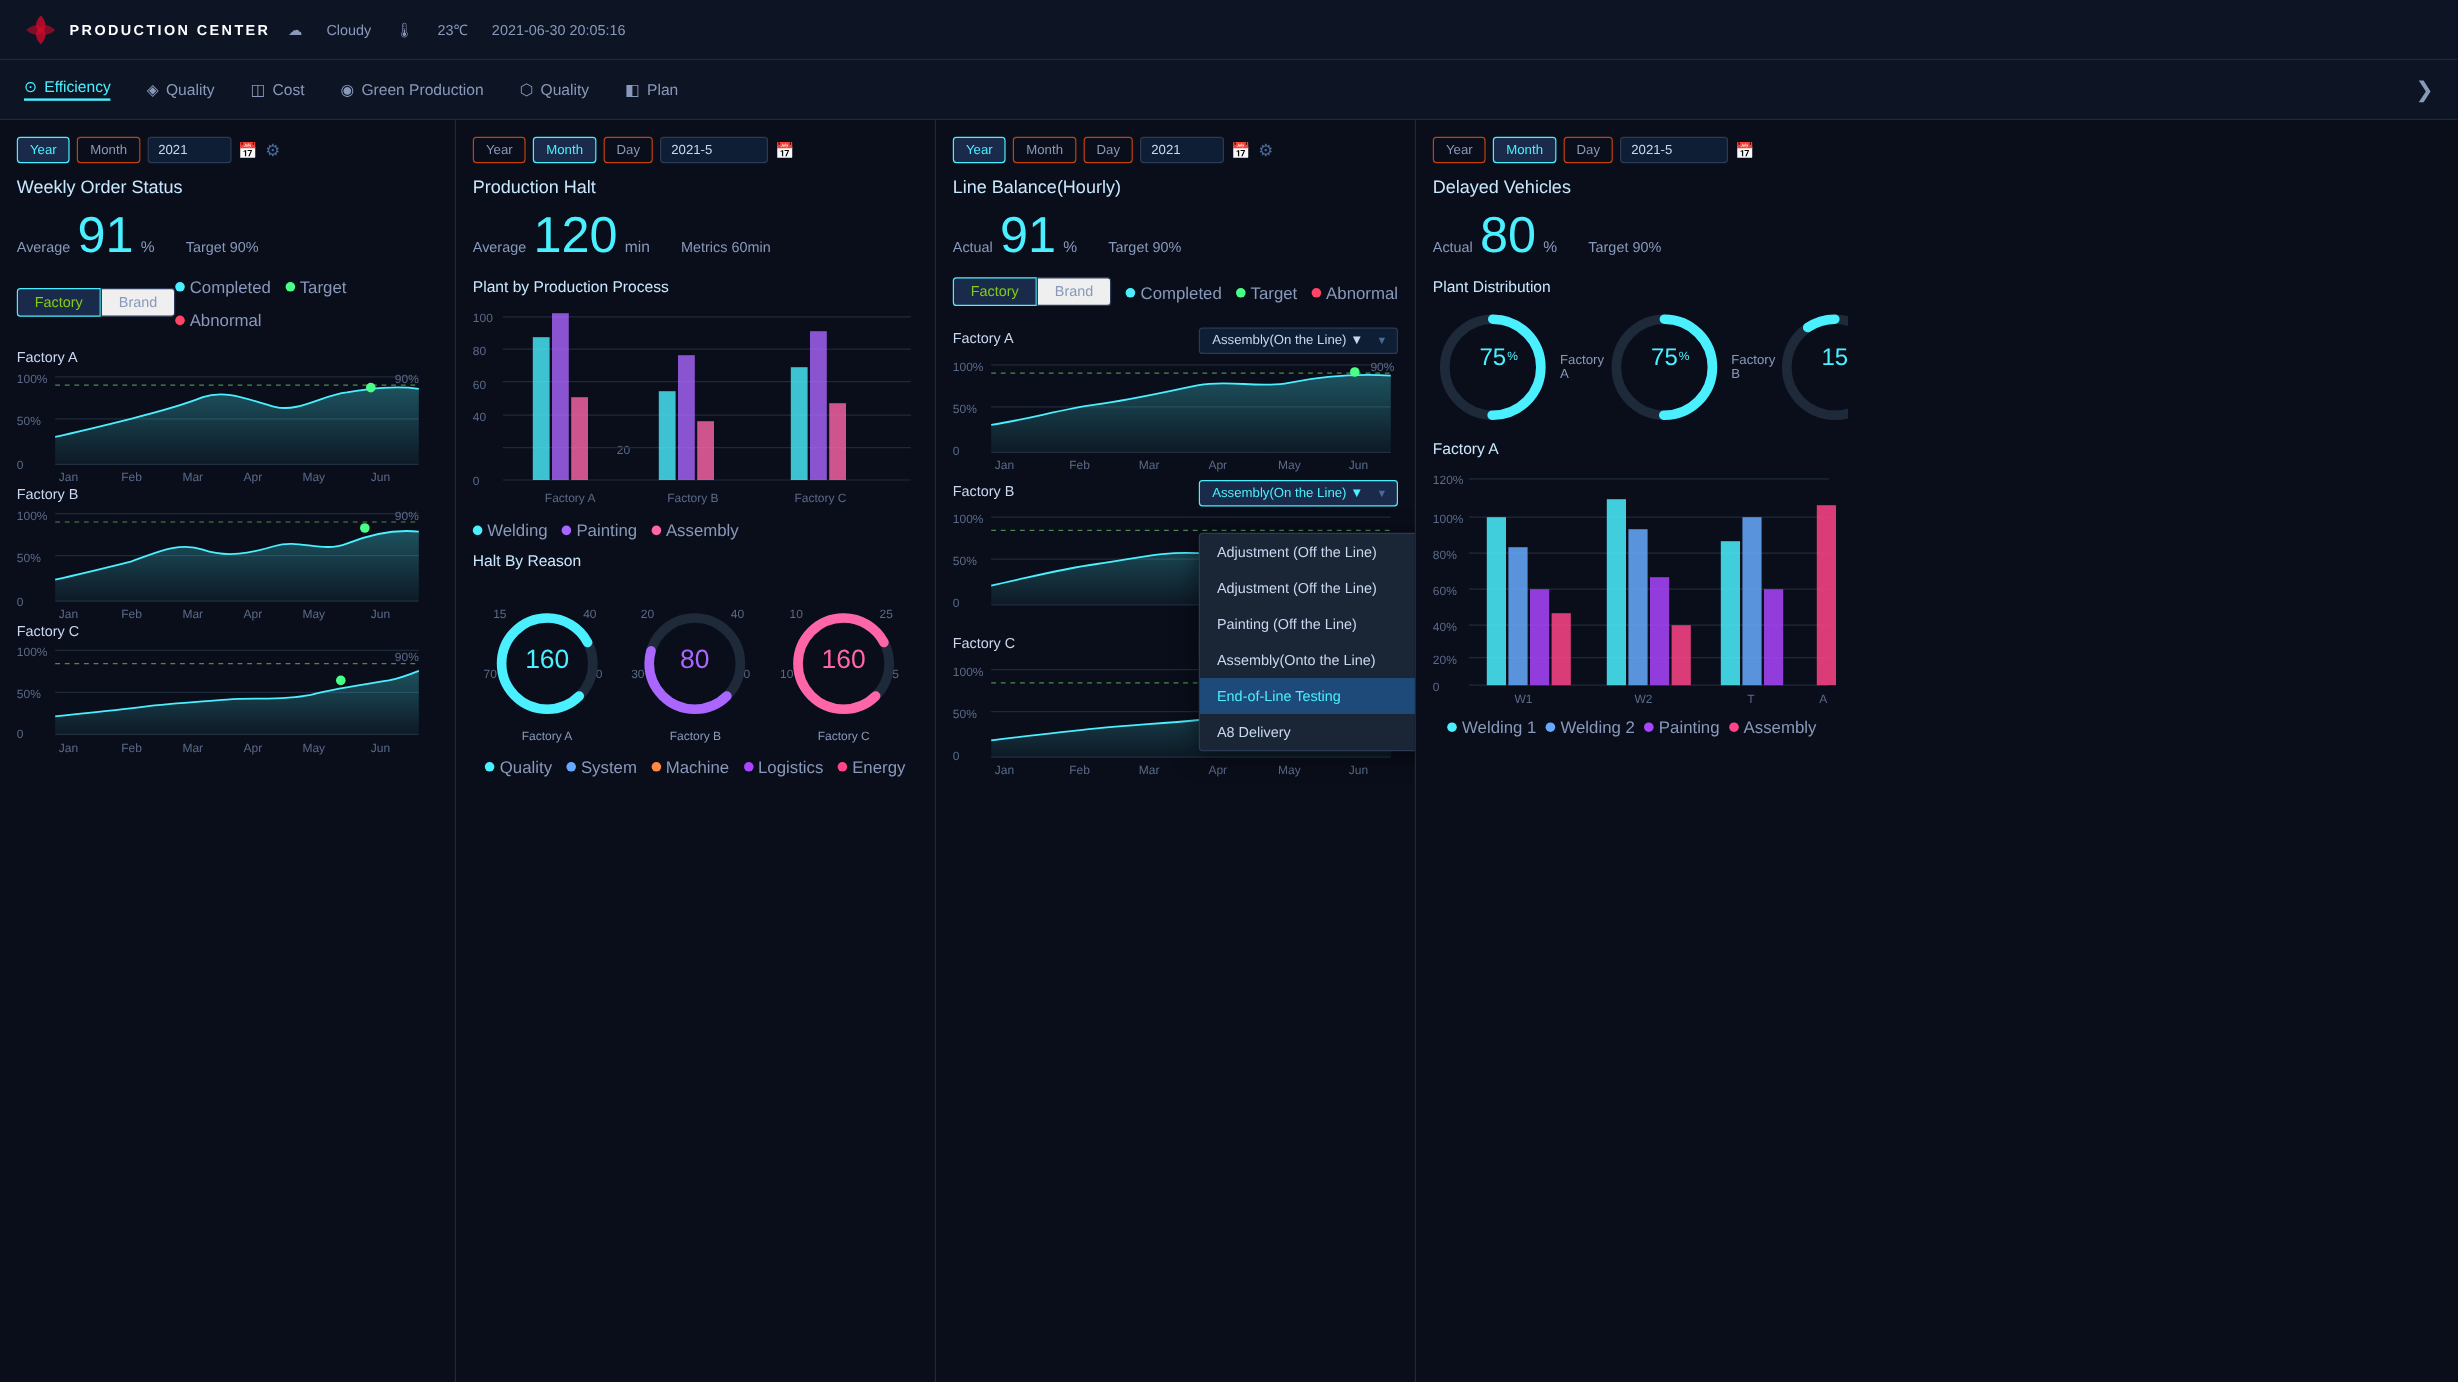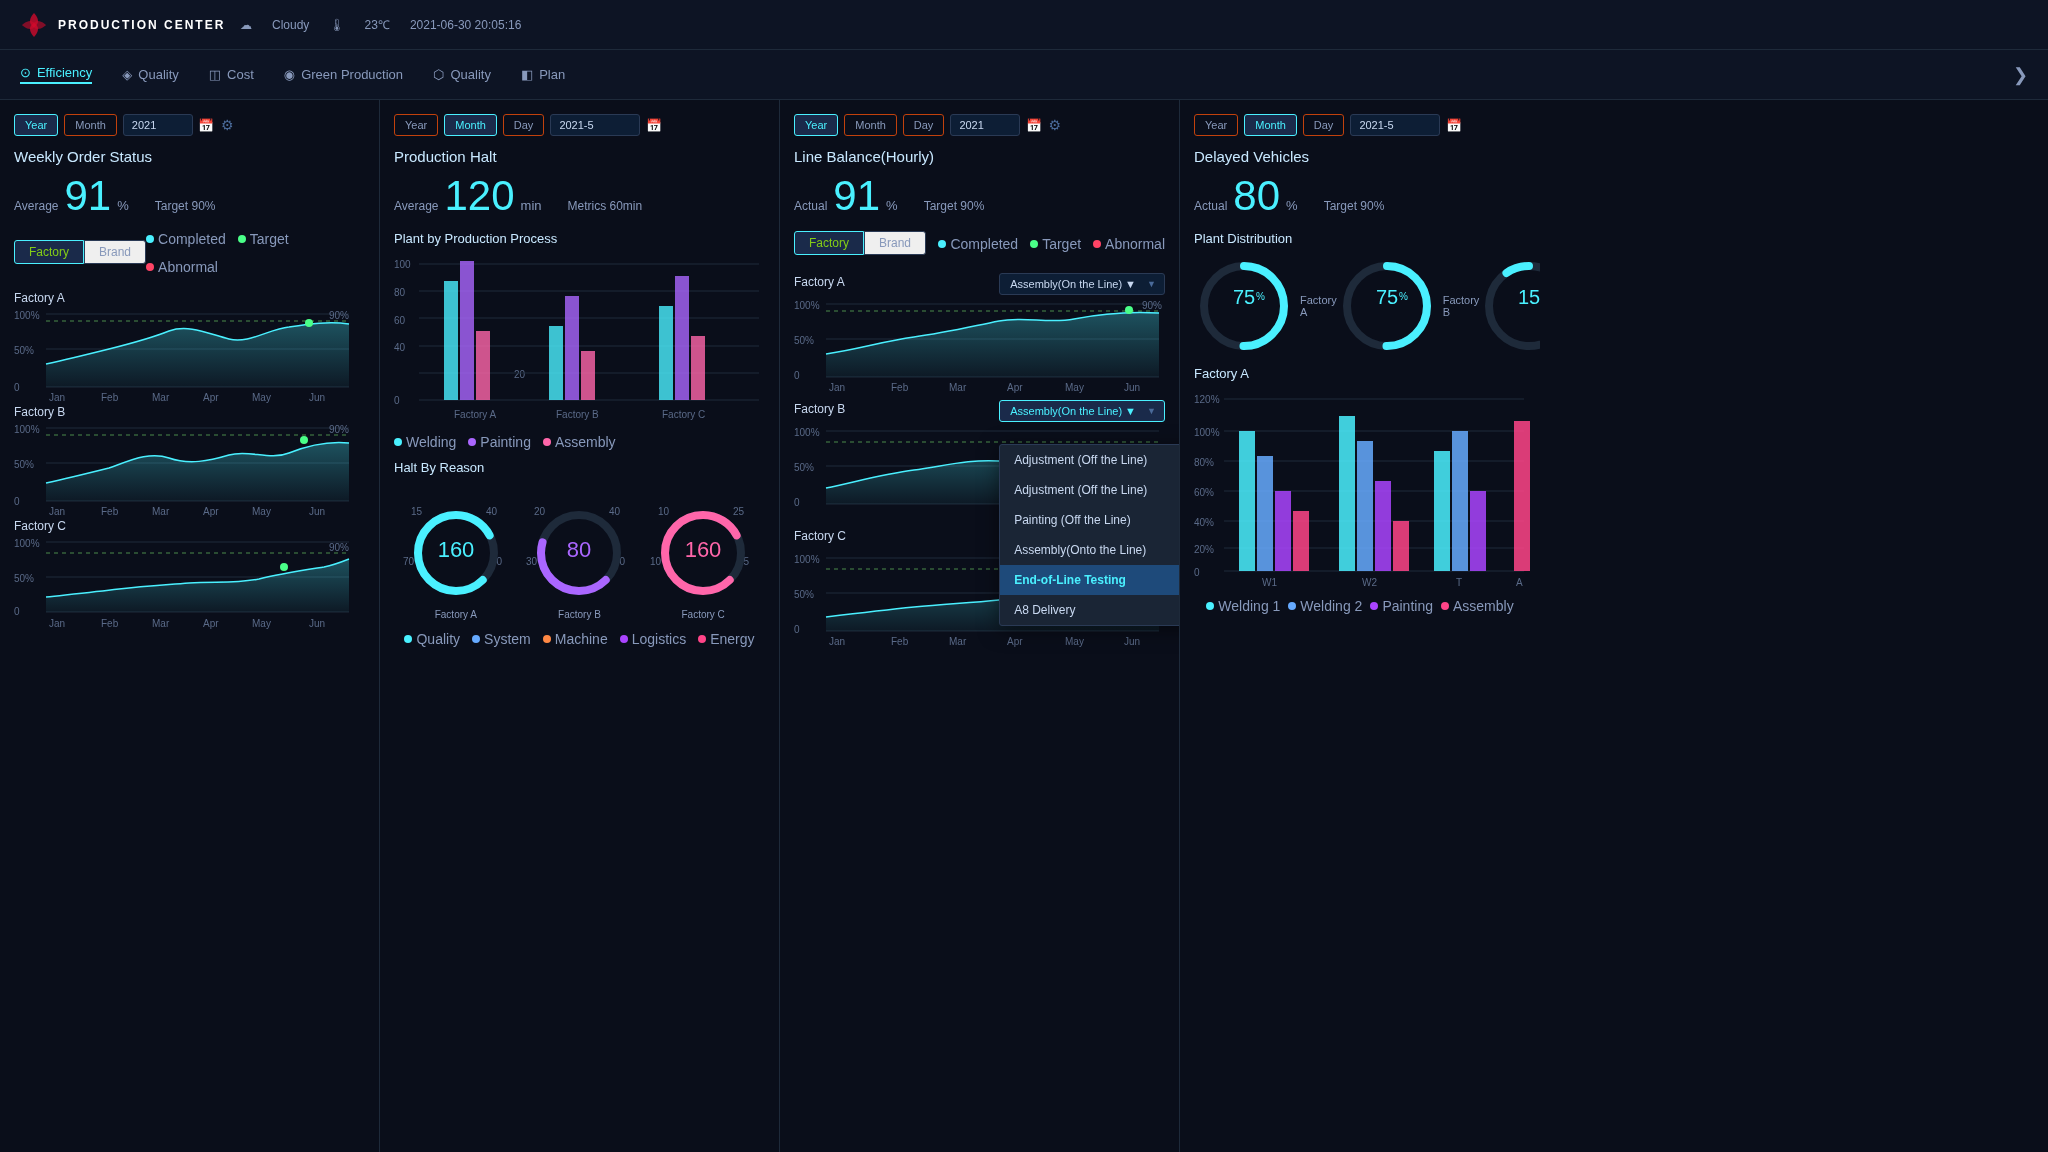--- a/index.html
+++ b/index.html
@@ -290,21 +290,20 @@
     }
     .dropdown-menu-item {
       padding: 8px 14px;
       font-size: 12px;
       color: #c8d8f0;
       cursor: pointer;
     }
     .dropdown-menu-item.selected {
       background: #1e4a7a;
       color: #4af0ff;
-      font-weight: bold;
     }
 
     
     .axis-label {
       font-size: 10px;
       fill: #5a6a88;
     }
 
     
     .grid-line {

